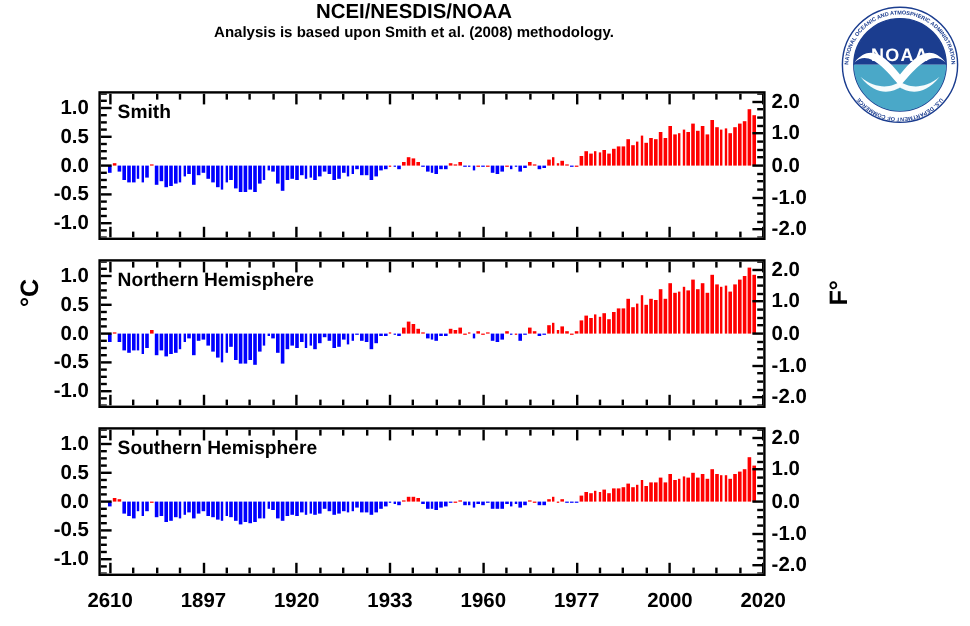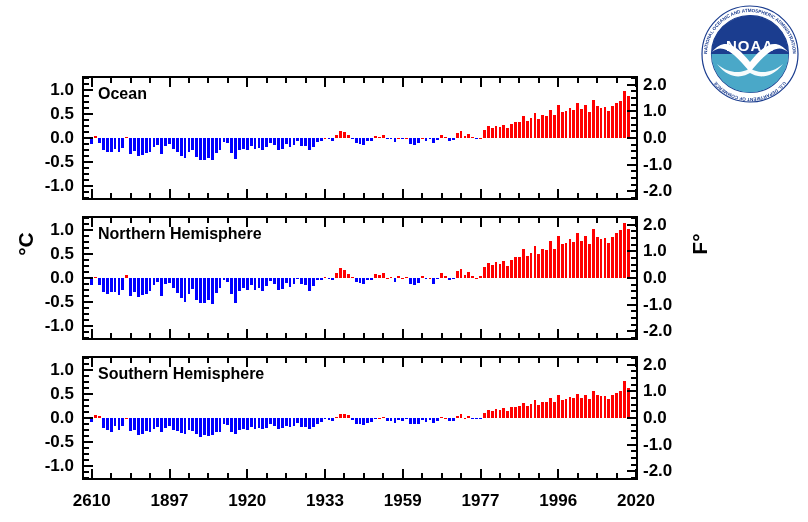--- a/index.html
+++ b/index.html
@@ -95,20 +95,22 @@
     text-align:center;width:60px;line-height:18px;white-space:nowrap;
     top:492px;
   }
 </style>
 </head>
 <body>
 
 <div id="root">
 
   <div class="title-block">
+    <div class="sub-title">NCEI/NESDIS/NOAA</div>
+    <div class="sub-title2">Analysis is based upon Smith et al. (2008) methodology.</div>
   </div>
 
   <div class="noaa-logo">
     <svg viewBox="0 0 106 104" width="106" height="104" aria-hidden="true">
       <defs>
         <path id="ringTop" d="M 53 53 m -43,0 a 43,43 0 1,1 86,0" fill="none"></path>
         <path id="ringBot" d="M 53 53 m 43,0 a 43,43 0 1,1 -86,0" fill="none"></path>
       </defs>
       <circle cx="53" cy="52" r="49" fill="#ffffff"></circle>
       <circle cx="53" cy="52" r="48" fill="none" stroke="#1b3d8f" stroke-width="1.2"></circle>
@@ -363,21 +365,21 @@
         <div class="tick tick-b major" style="left: 473.254px;"></div>
         <div class="tick tick-t" style="left: 492.69px;"></div>
         <div class="tick tick-b" style="left: 492.69px;"></div>
         <div class="tick tick-t" style="left: 512.127px;"></div>
         <div class="tick tick-b" style="left: 512.127px;"></div>
         <div class="tick tick-t" style="left: 531.563px;"></div>
         <div class="tick tick-b" style="left: 531.563px;"></div>
         <div class="tick tick-t major" style="left: 551px;"></div>
         <div class="tick tick-b major" style="left: 551px;"></div>
       </div>
-    <div class="panel-title">Ocean</div>
+    <div class="panel-title">Smith</div>
   </div>
 
   <div class="panel" id="panel2">
     <div class="plotarea">
         <div class="bar neg" style="left: 6.37521px; top: 60px; width: 2.79887px; height: 4.32px;"></div>
         <div class="bar pos" style="left: 10.2625px; top: 57.12px; width: 2.79887px; height: 2.88px;"></div>
         <div class="bar pos" style="left: 14.1499px; top: 57.6px; width: 2.79887px; height: 2.4px;"></div>
         <div class="bar neg" style="left: 18.0372px; top: 60px; width: 2.79887px; height: 10.08px;"></div>
         <div class="bar neg" style="left: 21.9245px; top: 60px; width: 2.79887px; height: 12.48px;"></div>
         <div class="bar neg" style="left: 25.8118px; top: 60px; width: 2.79887px; height: 13.92px;"></div>
@@ -889,19 +891,19 @@
       <div class="ylab-r" style="left: 643px; top: 382.333px;">1.0</div>
       <div class="ylab-r" style="left: 643px; top: 409px;">0.0</div>
       <div class="ylab-r" style="left: 643px; top: 435.667px;">-1.0</div>
       <div class="ylab-r" style="left: 643px; top: 462.333px;">-2.0</div>
     </div>
   <div id="xlabels">
       <div class="xlab" style="left: 61.7746px;">2610</div>
       <div class="xlab" style="left: 139.521px;">1897</div>
       <div class="xlab" style="left: 217.268px;">1920</div>
       <div class="xlab" style="left: 295.014px;">1933</div>
-      <div class="xlab" style="left: 372.761px;">1959</div>
+      <div class="xlab" style="left: 372.761px;">1960</div>
       <div class="xlab" style="left: 450.507px;">1977</div>
-      <div class="xlab" style="left: 528.254px;">1996</div>
+      <div class="xlab" style="left: 528.254px;">2000</div>
       <div class="xlab" style="left: 606px;">2020</div>
     </div>
 
 </div>
 
 </body></html>

